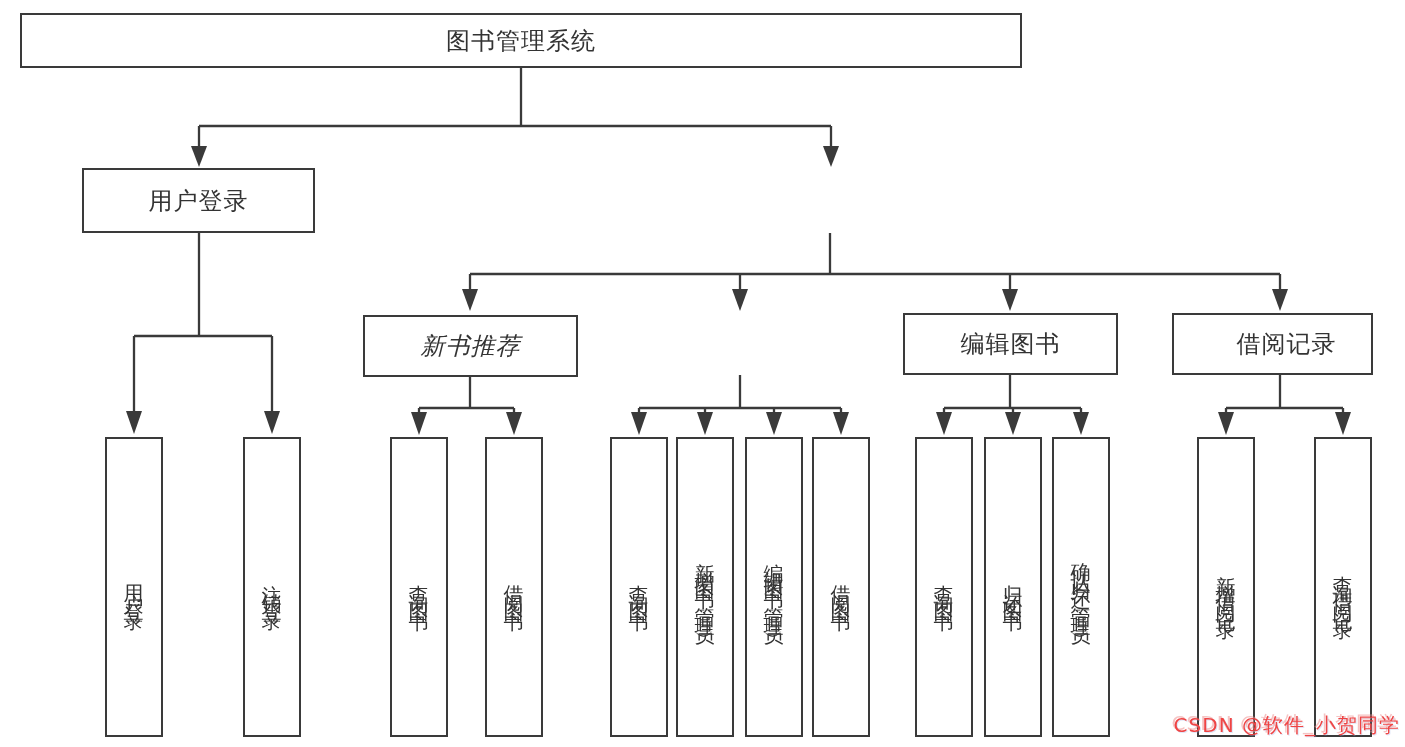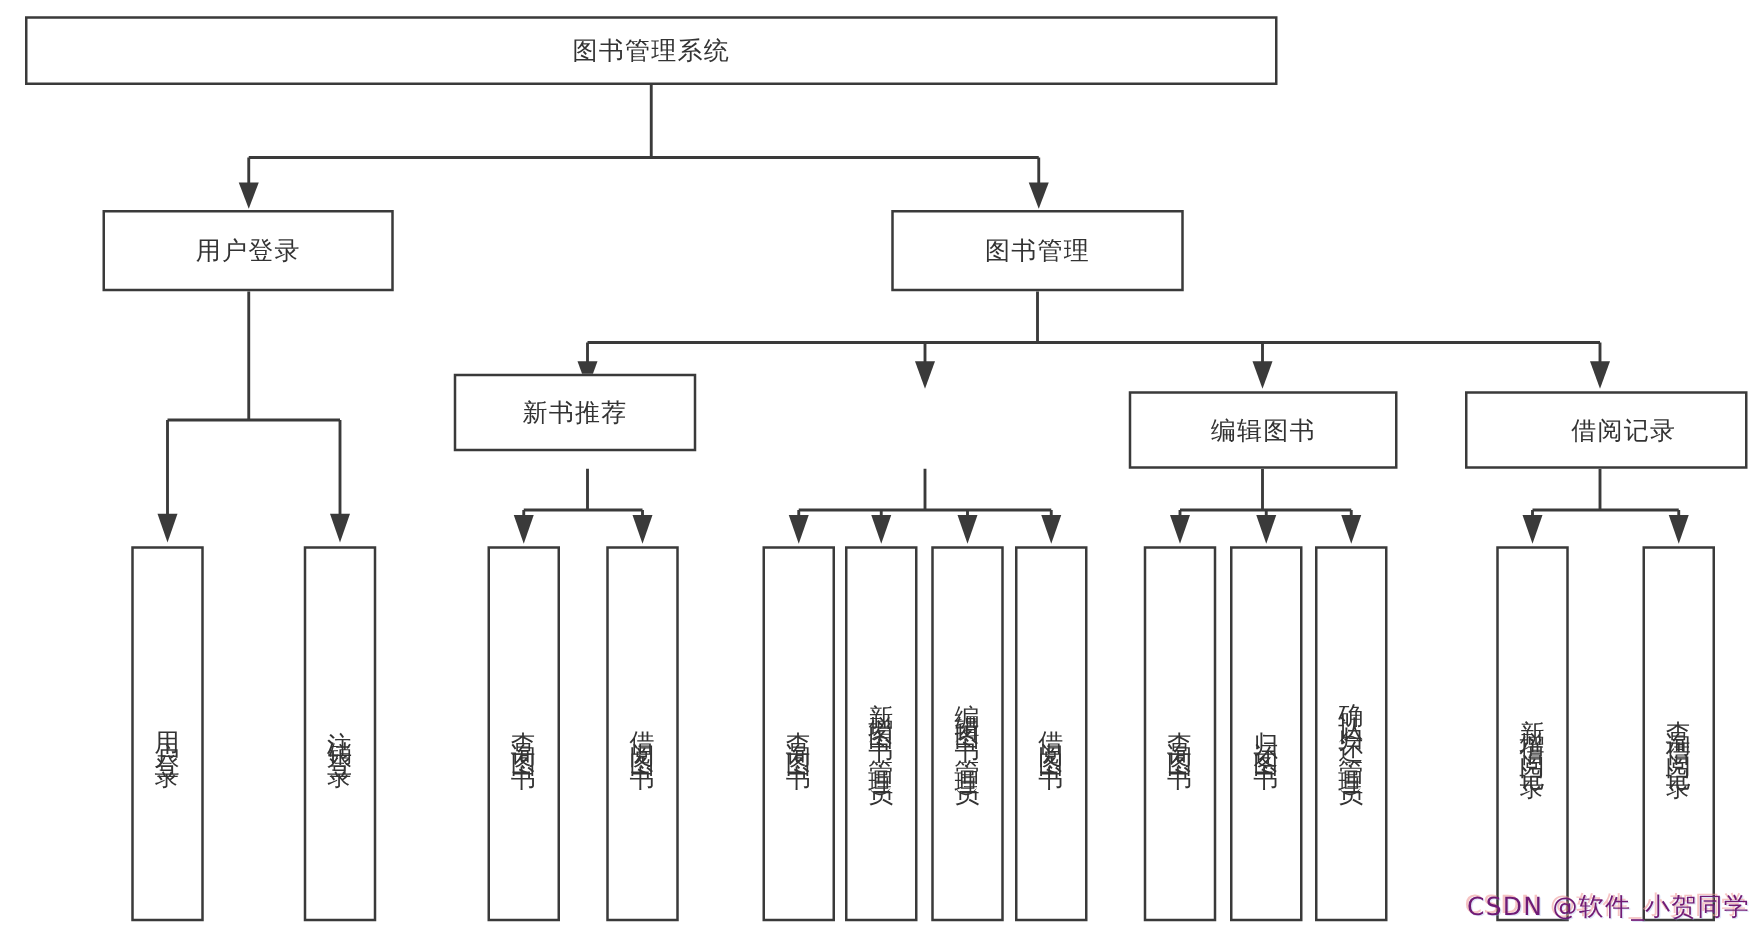--- a/index.html
+++ b/index.html
@@ -25,21 +25,21 @@
     position: absolute;
     box-sizing: border-box;
     border: 2px solid #3a3a3a;
     background: #ffffff;
     display: flex;
     align-items: center;
     justify-content: center;
     color: #333333;
   }
   .hbox {
-    font-size: 20px;
+    font-size: 24px;
     letter-spacing: 1px;
     white-space: nowrap;
   }
   .vbox {
     top: 437px;
     height: 300px;
     width: 58px;
   }
   .vbox .vtext {
     writing-mode: vertical-rl;
@@ -47,45 +47,45 @@
     letter-spacing: 9px;
     line-height: 1;
     color: #333333;
   }
   
   #b-root   { left: 20px;  top: 13px;  width: 1002px; height: 55px; }
   
   #b-login  { left: 82px;  top: 168px; width: 233px; height: 65px; }
   #b-mgmt   { left: 713px; top: 168px; width: 234px; height: 65px; }
   
-  #b-rec    { left: 363px;  top: 299px; width: 194px; height: 62px; }
+  #b-rec    { left: 363px;  top: 315px; width: 215px; height: 62px; font-style: italic; }
   #b-borrow { left: 633px;  top: 313px; width: 215px; height: 62px; }
   #b-cur    { left: 903px;  top: 313px; width: 215px; height: 62px; }
-  #b-hist   { left: 1172px; top: 313px; width: 226px; height: 62px; padding-left: 28px; }
+  #b-hist   { left: 1172px; top: 313px; width: 201px; height: 62px; padding-left: 28px; }
   
   #v-login-user    { left: 105px;  }
   #v-login-out     { left: 243px;  }
   #v-rec-query     { left: 390px;  }
   #v-rec-borrow    { left: 485px;  }
   #v-bor-query     { left: 610px;  }
   #v-bor-add       { left: 676px;  }
   #v-bor-edit      { left: 745px;  }
   #v-bor-borrow    { left: 812px;  }
   #v-cur-query     { left: 915px;  }
   #v-cur-return    { left: 984px;  }
   #v-cur-confirm   { left: 1052px; }
   #v-hist-add      { left: 1197px; }
   #v-hist-query    { left: 1314px; }
 
   #watermark {
     position: absolute;
     right: 5px;
     bottom: 8px;
     font-size: 20px;
-    color: #701a75;
+    color: #ef4444;
     letter-spacing: 1px;
     white-space: nowrap;
     text-shadow: -2px -2px 0 rgba(236, 146, 146, 0.55), 1px 1px 0 rgba(150, 170, 230, 0.30);
   }
 </style>
 </head>
 <body>
 
 <div id="stage">
 
@@ -140,21 +140,20 @@
       <polygon points="936,412 952,412 944,435" fill="#3a3a3a"></polygon>
       <polygon points="1005,412 1021,412 1013,435" fill="#3a3a3a"></polygon>
       <polygon points="1073,412 1089,412 1081,435" fill="#3a3a3a"></polygon>
       <polygon points="1218,412 1234,412 1226,435" fill="#3a3a3a"></polygon>
       <polygon points="1335,412 1351,412 1343,435" fill="#3a3a3a"></polygon>
     </svg>
 
   <div class="box hbox" id="b-root">图书管理系统</div>
 
   <div class="box hbox" id="b-login">用户登录</div>
-  <div class="box hbox" id="b-mgmt">图书管理</div>
 
   <div class="box hbox" id="b-rec">新书推荐</div>
   <div class="box hbox" id="b-cur">编辑图书</div>
   <div class="box hbox" id="b-hist">借阅记录</div>
 
   <div class="box vbox" id="v-login-user">
     <span class="vtext">用户登录</span>
   </div>
   <div class="box vbox" id="v-login-out">
     <span class="vtext">注销登录</span>

